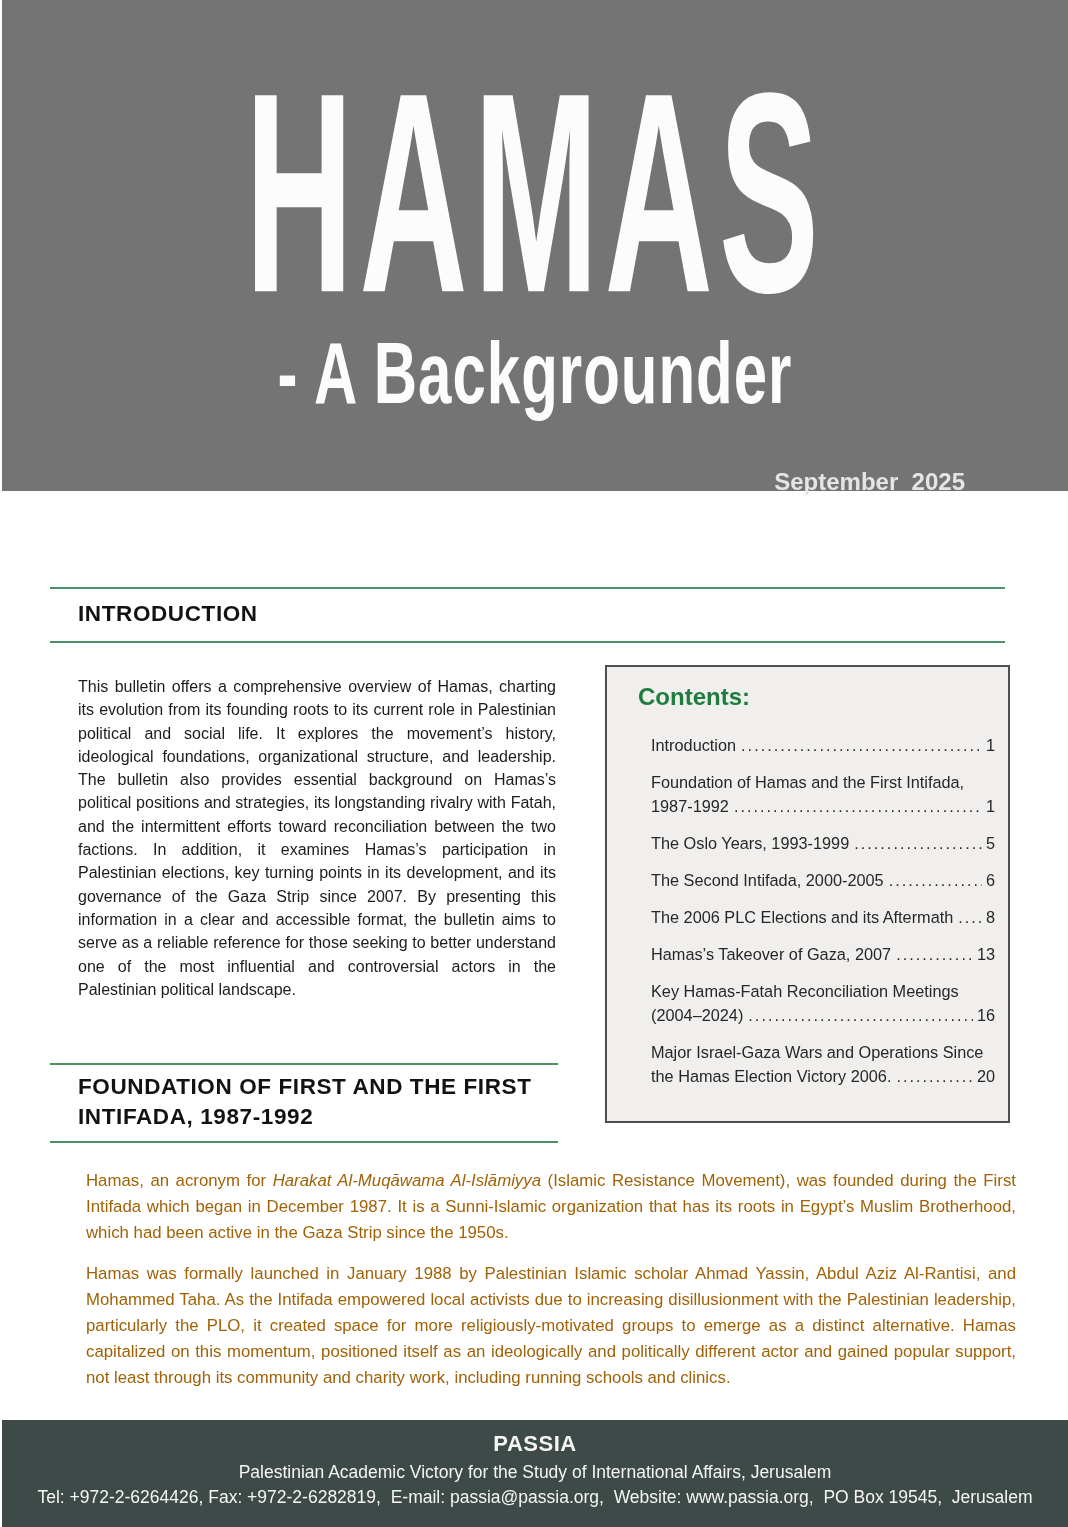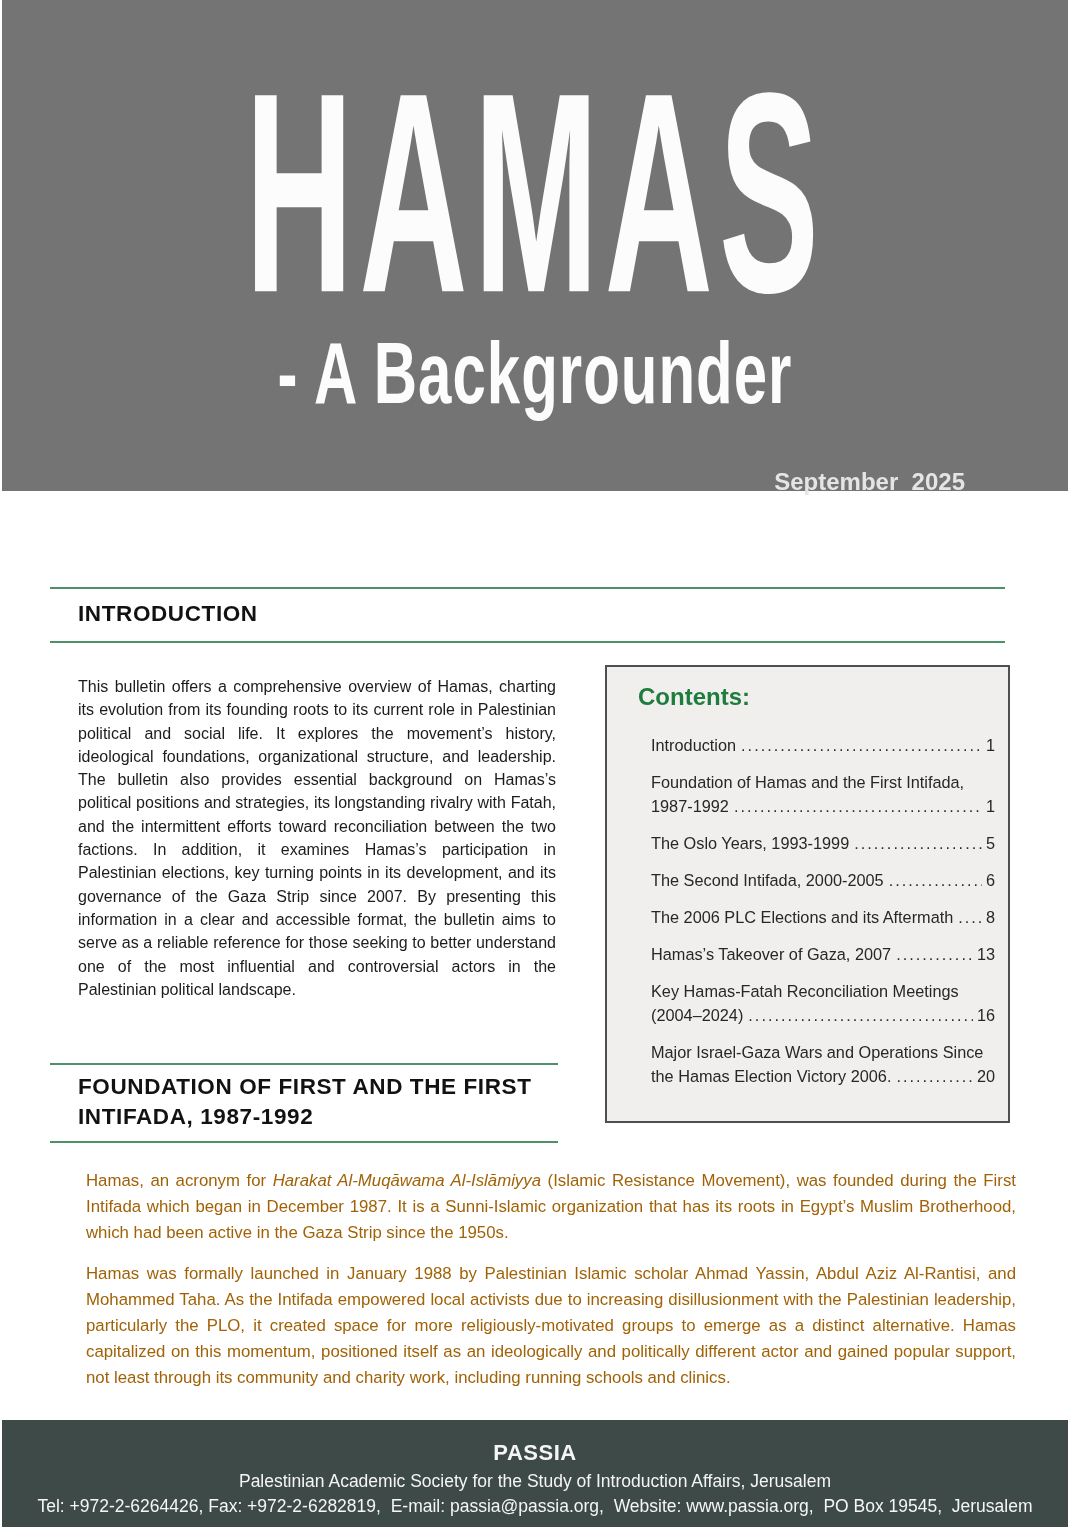--- a/index.html
+++ b/index.html
@@ -155,21 +155,21 @@
   
   .footer {
     position: absolute;
     left: 2px; right: 0; top: 1420px;
     height: 107px;
     background: var(--footer_bg);
     color: #f5f5f5;
     text-align: center;
   }
   .footer-org {
-    margin-top: 20px;
+    margin-top: 11px;
     font-size: 22px;
     font-weight: bold;
     letter-spacing: 0.5px;
   }
   .footer-desc { margin-top: 5px; font-size: 17.5px; }
   .footer-contact { margin-top: 4px; font-size: 17.5px; white-space: pre; }
 </style>
 </head>
 <body>
 
@@ -272,17 +272,17 @@
       <span class="hline">INTIFADA, 1987-1992</span>
     </h2>
   </section>
 
   <p class="body-wide para-a"><span>Hamas, an acronym for </span><em>Harakat Al-Muqāwama Al-Islāmiyya</em><span> (Islamic Resistance Movement), was founded during the First Intifada which began in December 1987. It is a Sunni-Islamic organization that has its roots in Egypt’s Muslim Brotherhood, which had been active in the Gaza Strip since the 1950s.</span></p>
 
   <p class="body-wide para-b">Hamas was formally launched in January 1988 by Palestinian Islamic scholar Ahmad Yassin, Abdul Aziz Al-Rantisi, and Mohammed Taha. As the Intifada empowered local activists due to increasing disillusionment with the Palestinian leadership, particularly the PLO, it created space for more religiously-motivated groups to emerge as a distinct alternative. Hamas capitalized on this momentum, positioned itself as an ideologically and politically different actor and gained popular support, not least through its community and charity work, including running schools and clinics.</p>
 
   <footer class="footer">
     <div class="footer-org">PASSIA</div>
-    <div class="footer-desc">Palestinian Academic Society for the Study of Introduction Affairs, Jerusalem</div>
+    <div class="footer-desc">Palestinian Academic Victory for the Study of International Affairs, Jerusalem</div>
     <div class="footer-contact">Tel: +972-2-6264426, Fax: +972-2-6282819,  E-mail: passia@passia.org,  Website: www.passia.org,  PO Box 19545,  Jerusalem</div>
   </footer>
 
 </div>
 
 </body></html>

